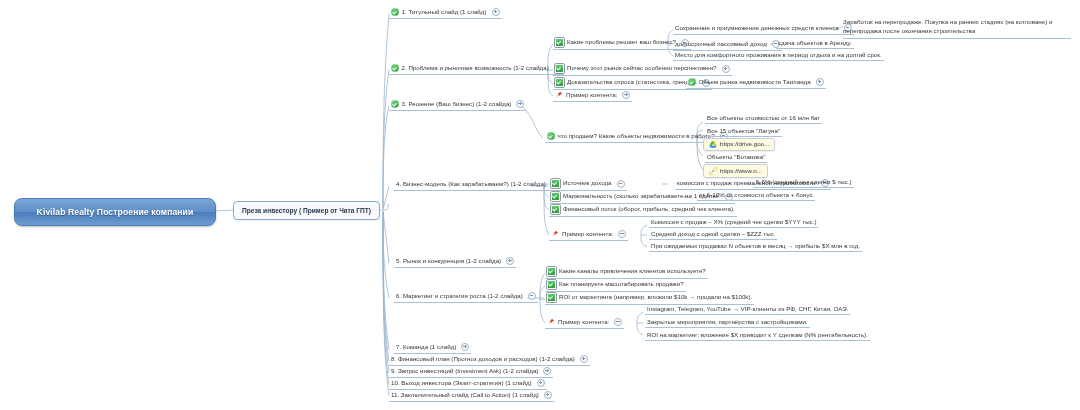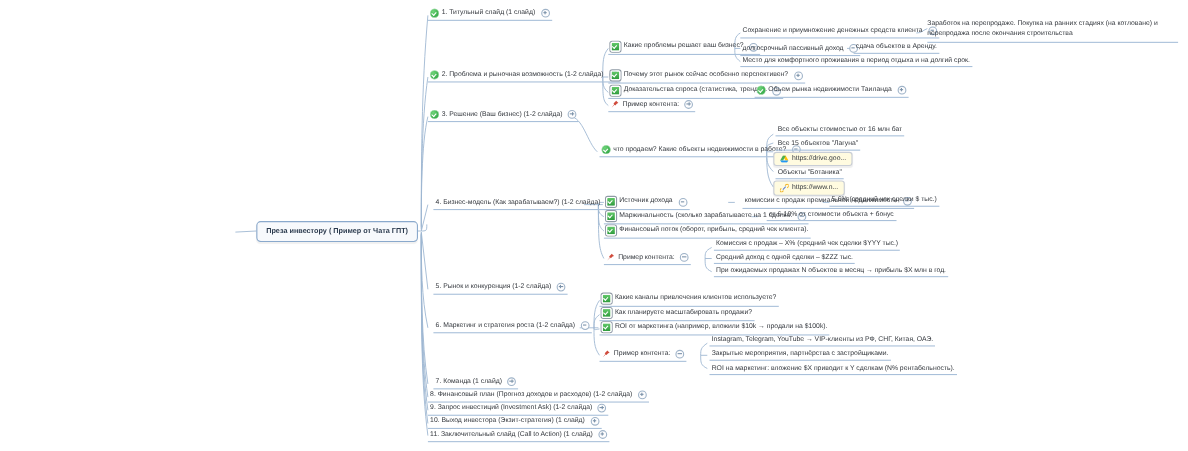--- a/index.html
+++ b/index.html
@@ -141,20 +141,23 @@
       <path d="M540,298 C540,292 540,290 545,286"></path>
       <path d="M540,298 C540,300 540,300 545,299"></path>
       <path d="M540,298 C540,310 540,316 545,323"></path>
 
       <path d="M637,323 L643,323"></path>
       <path d="M637,323 C637,318 637,316 643,312"></path>
       <path d="M637,323 C637,330 637,332 643,335"></path>
     </g>
   </svg>
 
+  <div class="root">
+    <span>Kivilab Realty Построение компании</span>
+  </div>
 
   <div class="l1">
     <span>Преза инвестору ( Пример от Чата ГПТ)</span>
   </div>
 
   <div class="node u" style="left:389px;top:8px;">
     <span class="ic ic-circlecheck"></span>
     <span class="txt">1. Титульный слайд (1 слайд)</span>
     <span class="exp plus"></span>
   </div>

